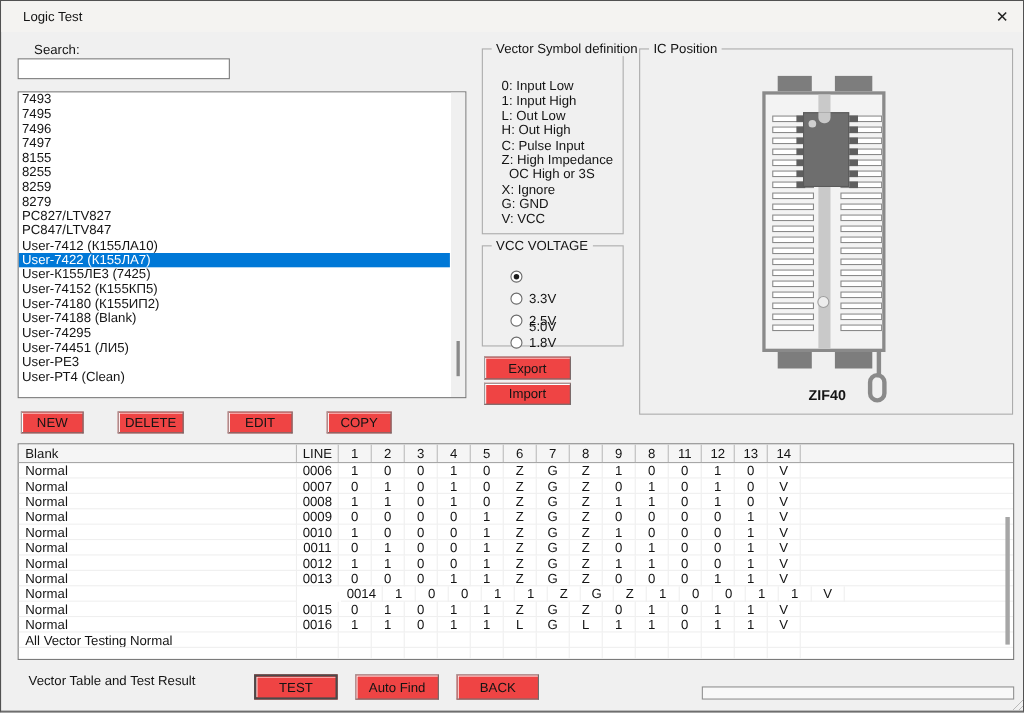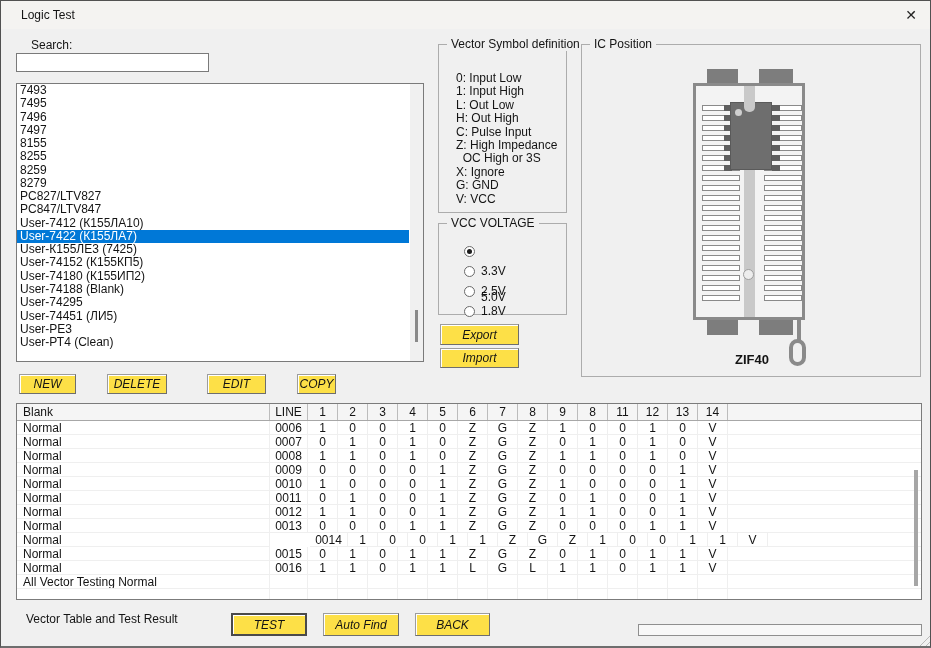--- a/index.html
+++ b/index.html
@@ -18,22 +18,22 @@
   .search-input{position:absolute;left:15px;top:52px;width:193px;height:19px;border:1px solid #7a7a7a;background:#fff;box-sizing:border-box;font:inherit;padding:0 3px;outline:none;}
   
   .listbox{position:absolute;left:15px;top:82px;width:408px;height:279px;background:#fff;border:1px solid #7a7a7a;box-sizing:border-box;overflow:hidden;}
   .list-item{height:13.28px;line-height:13.28px;padding-left:3px;margin-right:14px;white-space:nowrap;}
   .list-item.selected{background:#0078d7;color:#fff;}
   .lb-scroll{position:absolute;top:0;right:0;bottom:0;width:13px;background:#f0f0f0;}
   .lb-thumb{position:absolute;right:5px;top:226px;width:3px;height:32px;background:#8a8a8a;}
   
   .btn{
     position:absolute;display:flex;align-items:center;justify-content:center;
-    background:#fde047;border:1px solid;border-color:#9d9d9d #6e6e6e #6e6e6e #9d9d9d;
-    box-shadow:inset 1px 1px 0 #ffffff;box-sizing:border-box;cursor:default;white-space:nowrap;font-style:italic;
+    background:#ef4444;border:1px solid;border-color:#9d9d9d #6e6e6e #6e6e6e #9d9d9d;
+    box-shadow:inset 1px 1px 0 #ffffff;box-sizing:border-box;cursor:default;white-space:nowrap;
   }
   .btn.default{border:2px solid #4a4a4a;box-shadow:inset 1px 1px 0 #ffffff;}
   
   .groupbox{position:absolute;border:1px solid #acacac;box-sizing:border-box;}
   .gb-label{position:absolute;top:-8px;left:8px;background:#f0f0f0;padding:0 4px;white-space:nowrap;}
   .vsd-line{white-space:pre;line-height:13.4px;}
   
   .option{position:absolute;left:0;height:14px;display:flex;align-items:center;}
   .radio{position:absolute;left:25px;width:11px;height:11px;border:1px solid #6a6a6a;border-radius:50%;background:#fff;box-sizing:border-box;}
   .radio.checked::after{content:"";position:absolute;left:2px;top:2px;width:5px;height:5px;border-radius:50%;background:#1c1c1c;}
@@ -108,21 +108,21 @@
         <div class="list-item">User-РТ4 (Clean)</div>
       </div>
     <div class="lb-scroll">
       <div class="lb-thumb"></div>
     </div>
   </div>
 
   <div class="btn" style="left:18px;top:373px;width:57px;height:20px;">NEW</div>
   <div class="btn" style="left:106px;top:373px;width:60px;height:20px;">DELETE</div>
   <div class="btn" style="left:206px;top:373px;width:59px;height:20px;">EDIT</div>
-  <div class="btn" style="left:296px;top:373px;width:39px;height:20px;">COPY</div>
+  <div class="btn" style="left:296px;top:373px;width:59px;height:20px;">COPY</div>
 
   <div class="groupbox" style="left:437px;top:43px;width:129px;height:169px;">
     <span class="gb-label">Vector Symbol definition</span>
     <div id="vsd-lines" style="position:absolute;left:17px;top:27px;">
         <div class="vsd-line">0: Input Low</div>
         <div class="vsd-line">1: Input High</div>
         <div class="vsd-line">L: Out Low</div>
         <div class="vsd-line">H: Out High</div>
         <div class="vsd-line">C: Pulse Input</div>
         <div class="vsd-line">Z: High Impedance</div>

